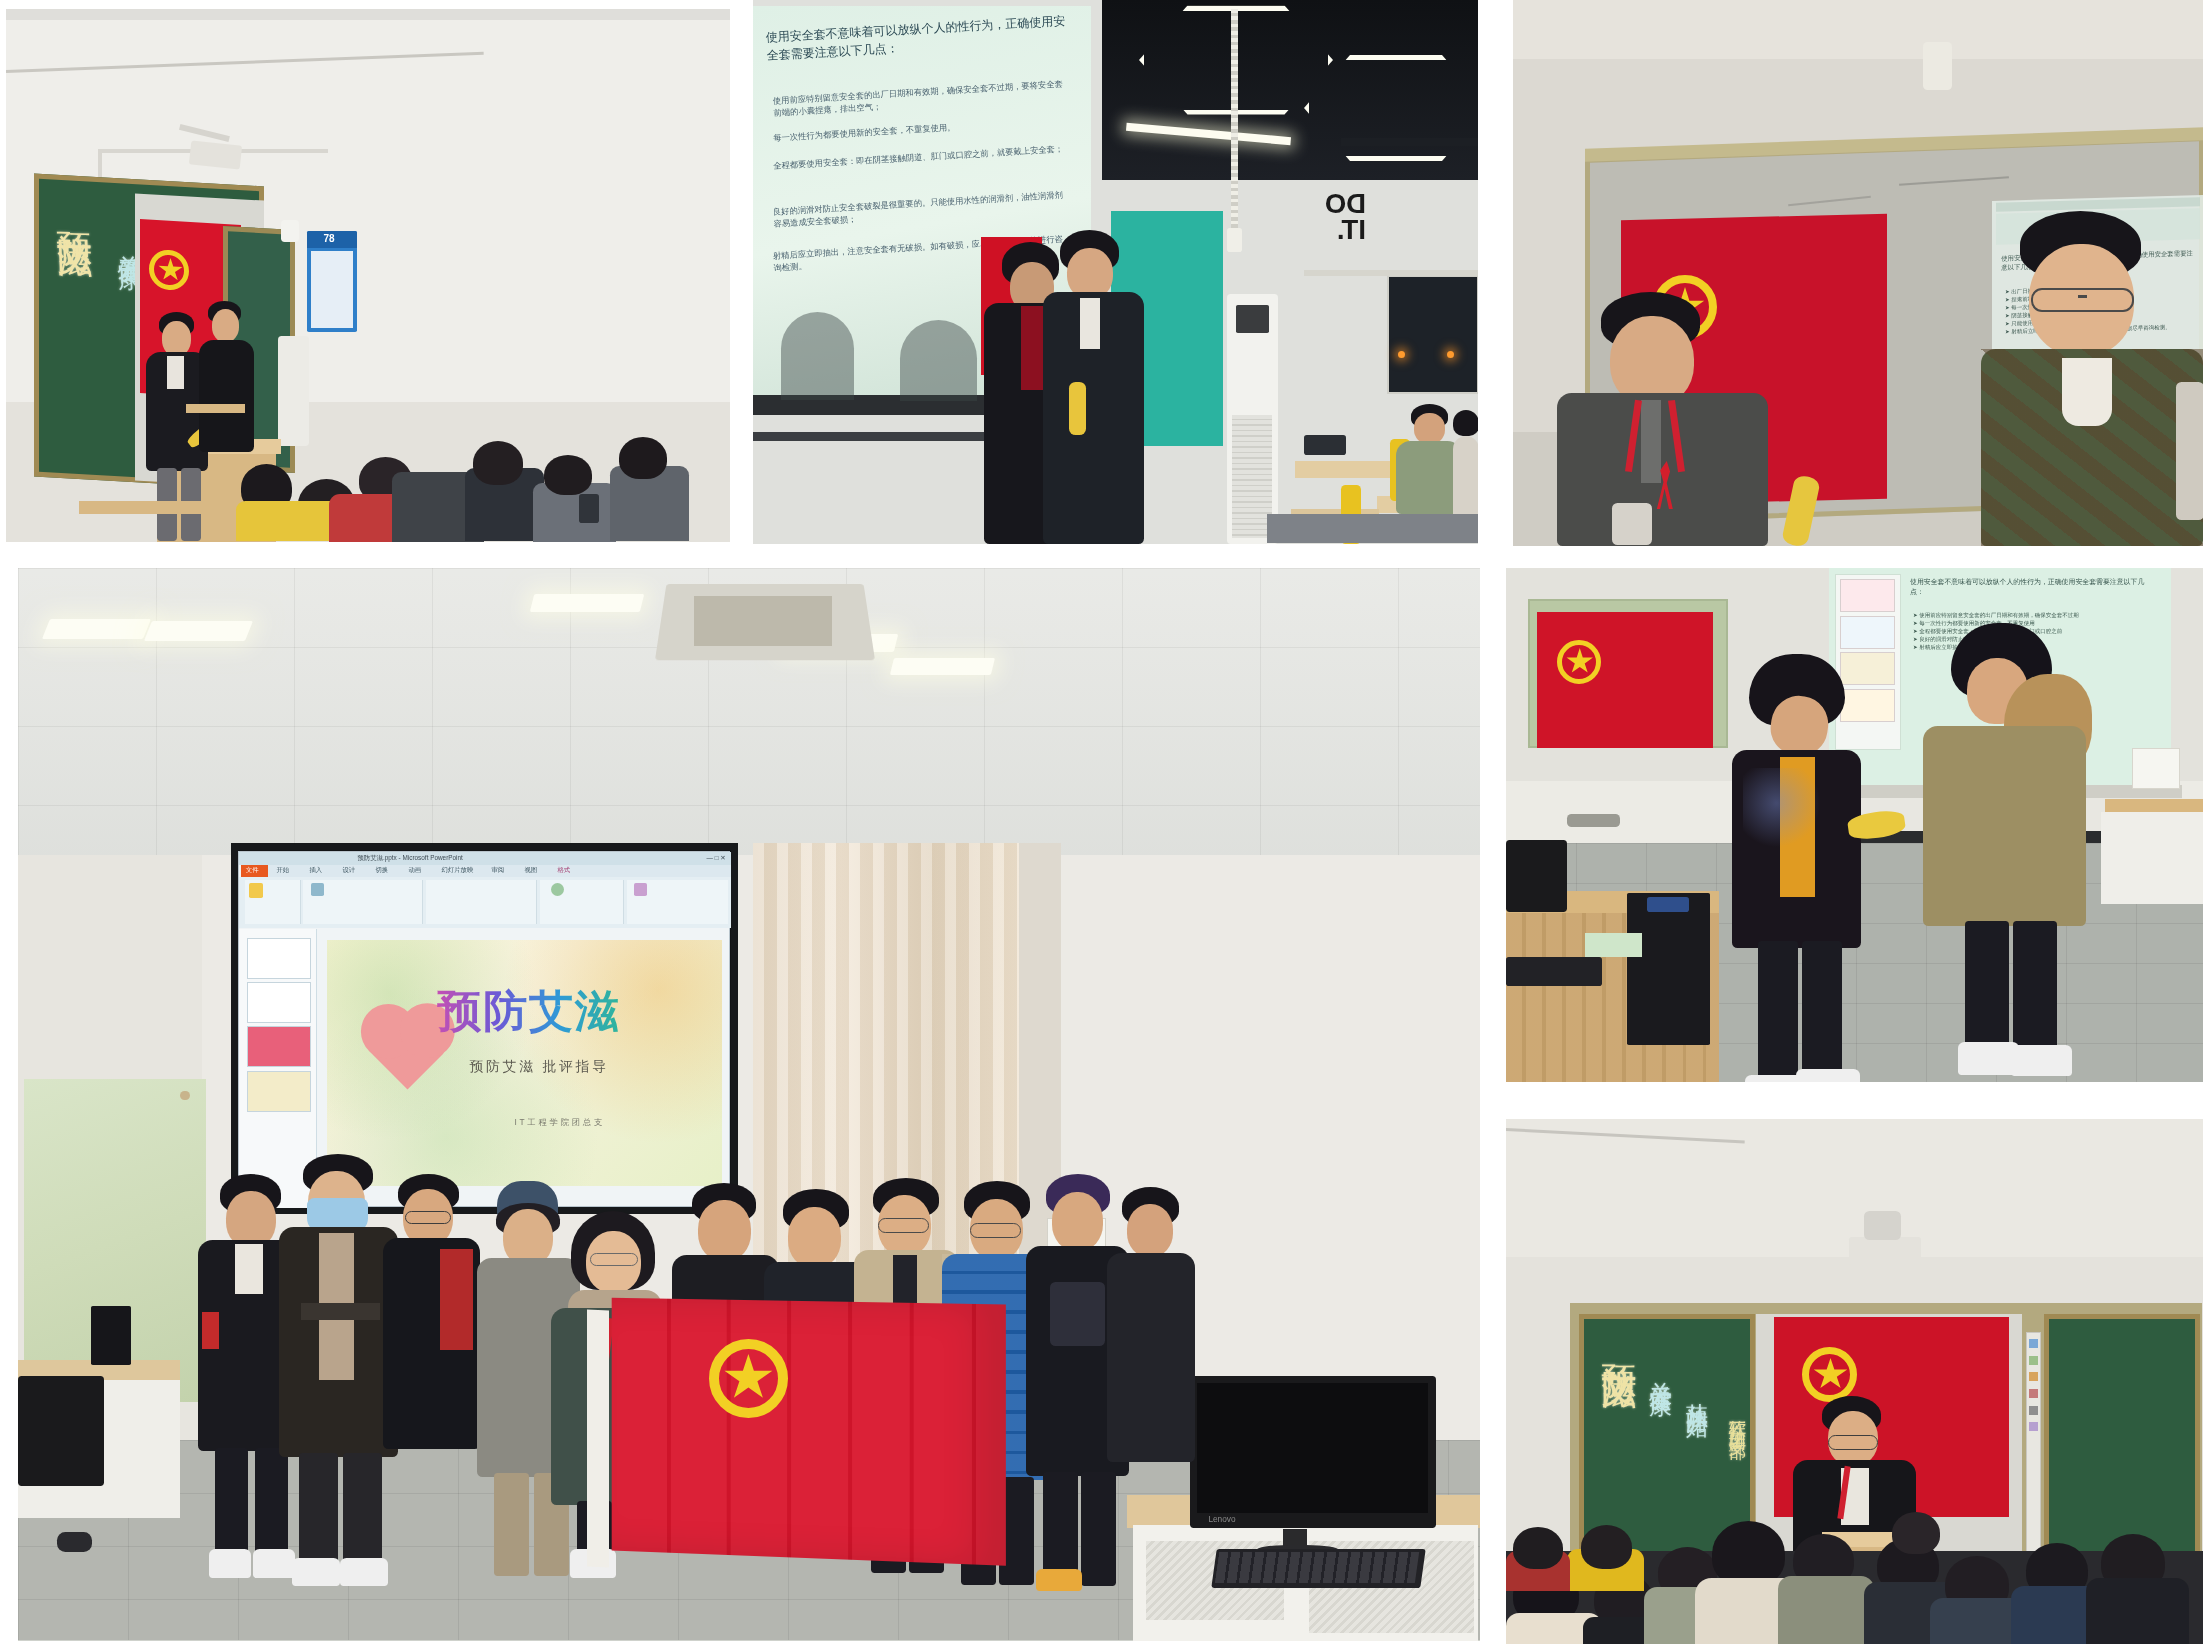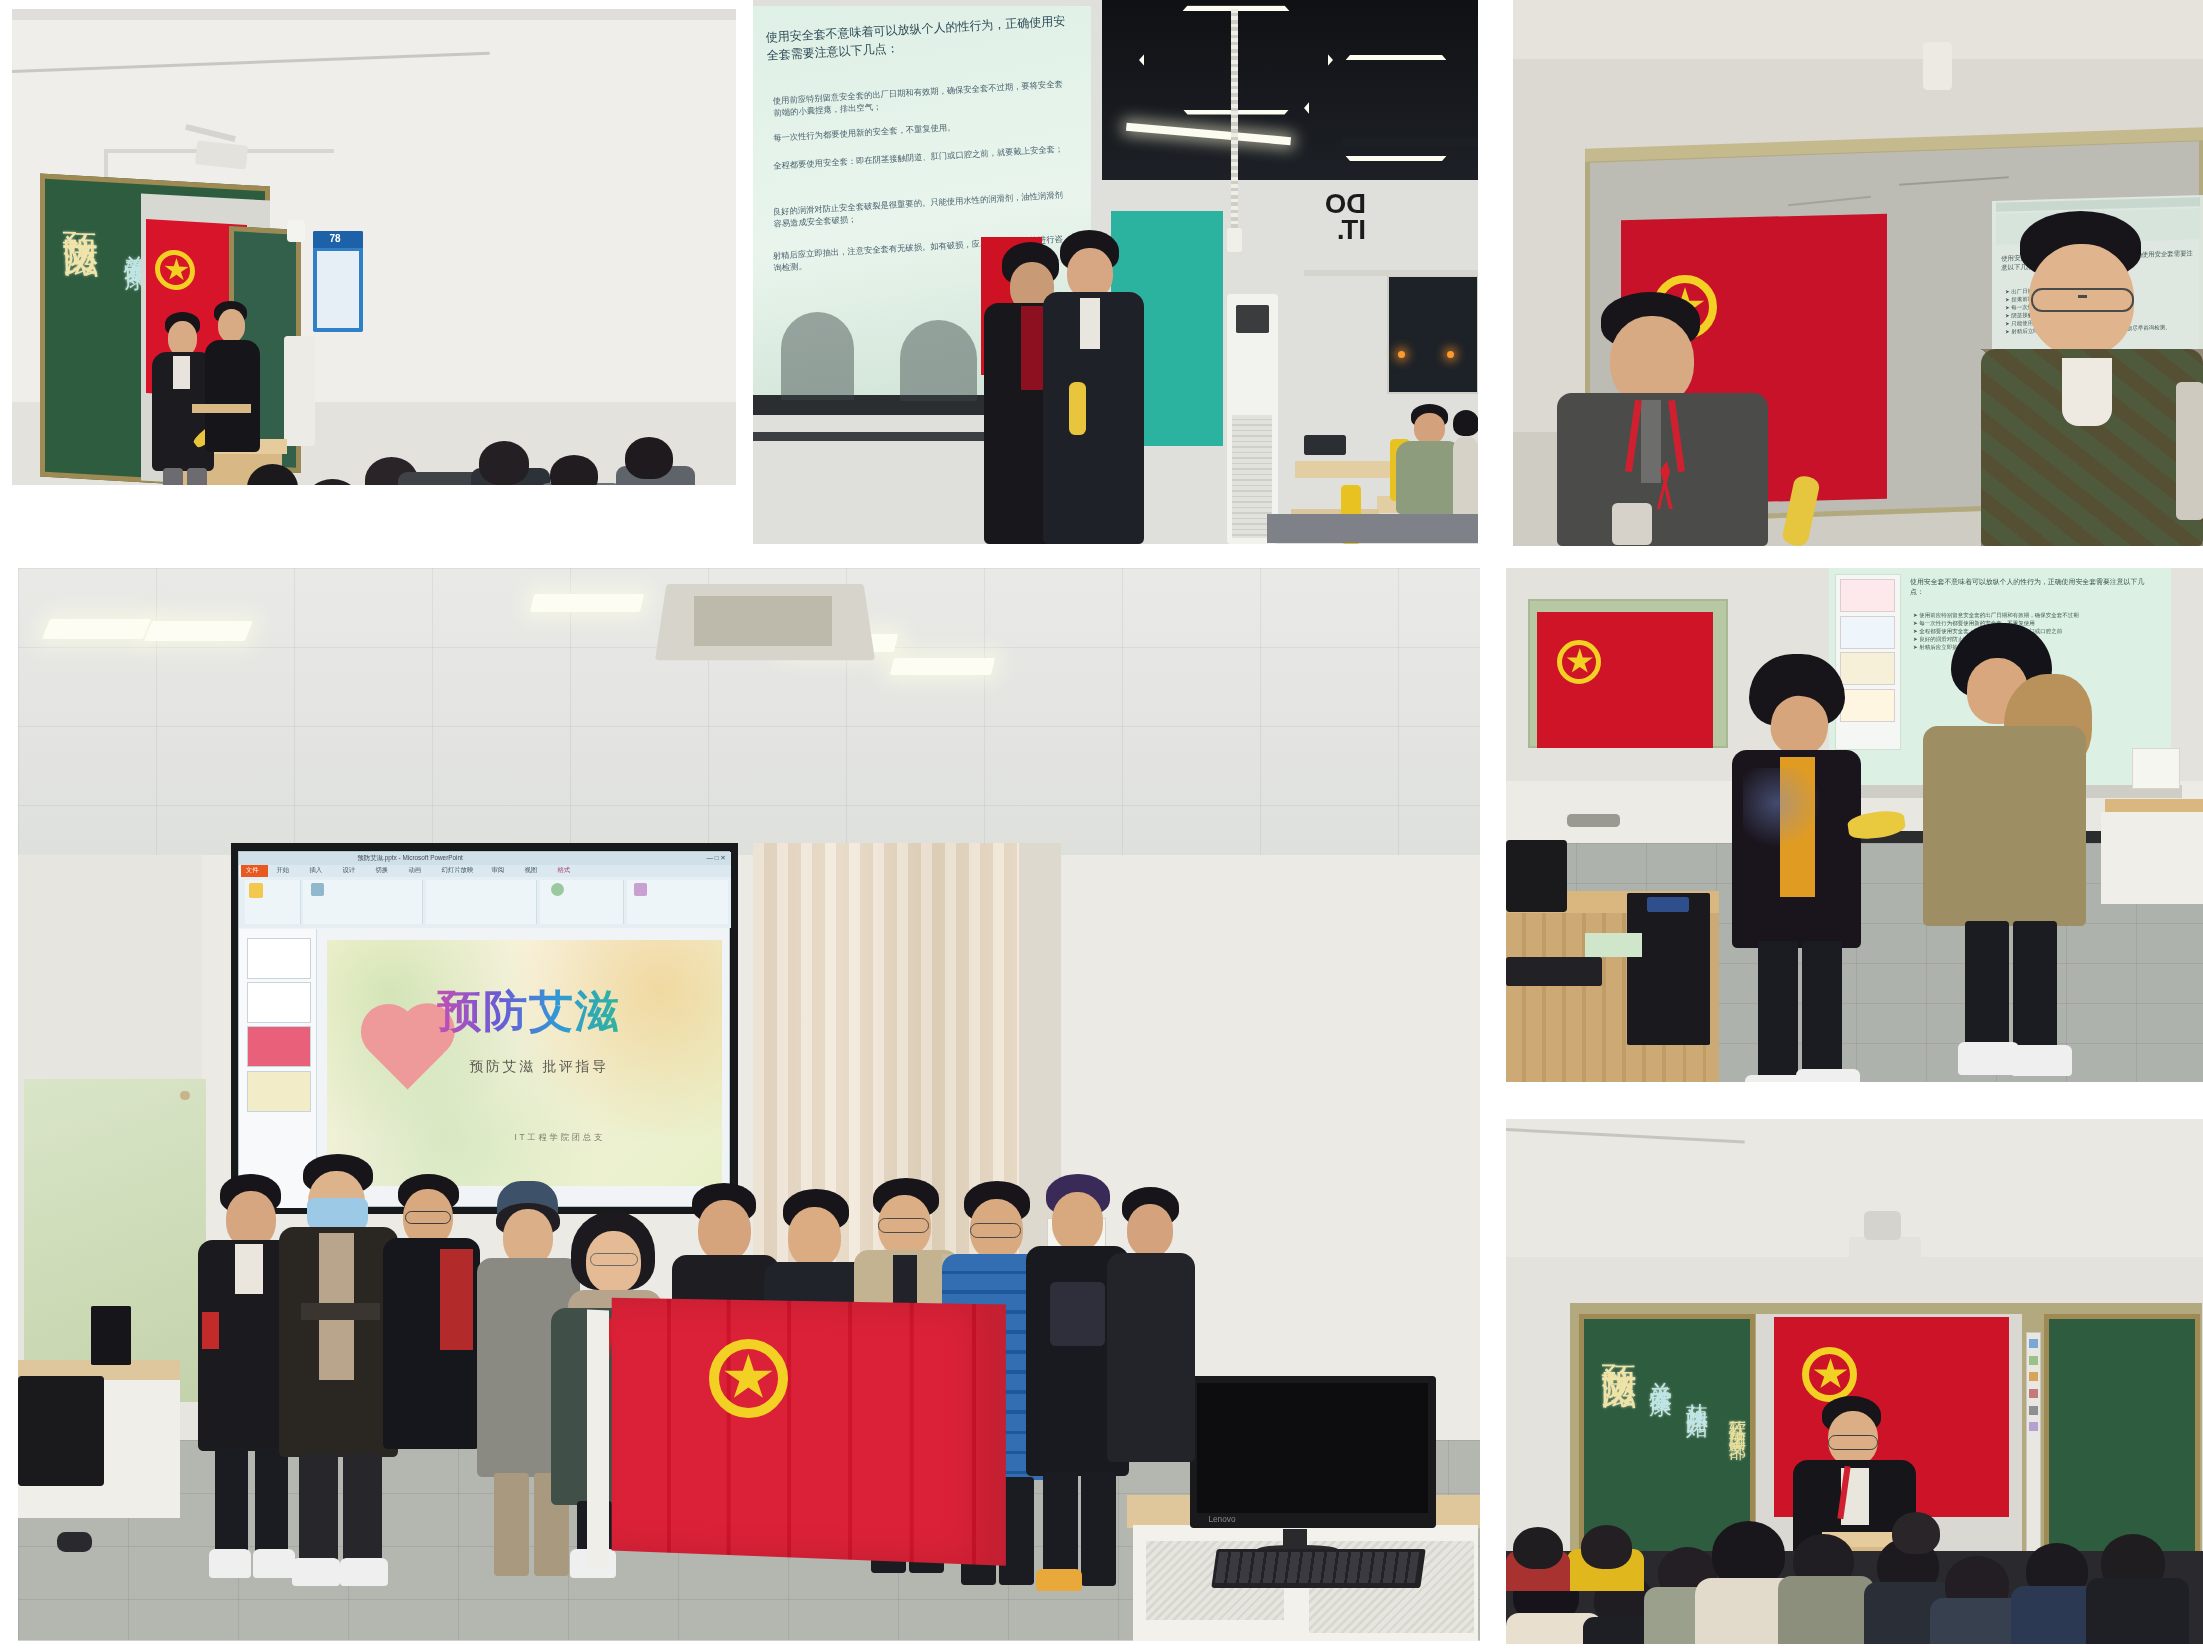--- a/index.html
+++ b/index.html
@@ -62,21 +62,21 @@
   .speaker{position:absolute;background:#16161a;border-radius:1.8px;}
   .podium{position:absolute;background:#d8b884;}
   .laptop{position:absolute;background:#d8d8d2;border-radius:1.8px;}
   .crowd-head{position:absolute;border-radius:50% 50% 42% 42%;}
 </style>
 </head>
 <body>
 
 <div class="collage">
 
-  <div class="photo" style="left:12px;top:9.2px;width:724px;height:476px;">
+  <div class="photo" style="left:6px;top:9.2px;width:724px;height:533px;">
     <div class="ph-inner">
 
       <div class="wall" style="left:0;top:0;width:724px;height:533px;background:#efeeea;"></div>
       <div class="wall" style="left:0;top:393px;width:724px;height:140px;background:#e4e2dc;"></div>
       <div class="wall" style="left:0;top:0;width:724px;height:11px;background:#dfdeda;"></div>
 
       <div style="position:absolute;left:0;top:61px;width:478px;height:2.8px;background:#c9c7c1;transform:rotate(-2.2deg);transform-origin:left;"></div>
       <div style="position:absolute;left:92px;top:140px;width:230px;height:3.7px;background:#d8d6d0;"></div>
       <div style="position:absolute;left:92px;top:140px;width:3.7px;height:33px;background:#d8d6d0;"></div>
 
@@ -335,21 +335,21 @@
         <div style="position:absolute;left:7.3px;top:86px;width:62px;height:39px;background:#fff;border:0.9px solid #c6d5dd;"></div>
         <div style="position:absolute;left:7.3px;top:130px;width:62px;height:39px;background:#fff;border:0.9px solid #c6d5dd;"></div>
         <div style="position:absolute;left:7.3px;top:174px;width:62px;height:39px;background:#e8607a;border:0.9px solid #c6d5dd;"></div>
         <div style="position:absolute;left:7.3px;top:219px;width:62px;height:39px;background:#f3ecc9;border:0.9px solid #c6d5dd;"></div>
 
         <div class="ppt-slide" style="left:88px;top:88px;width:395px;height:246px;"></div>
         <div style="position:absolute;left:88px;top:88px;width:395px;height:246px;background:radial-gradient(circle at 16% 22%,rgba(140,200,120,.35),transparent 38%),radial-gradient(circle at 84% 20%,rgba(240,170,60,.35),transparent 40%),radial-gradient(circle at 30% 80%,rgba(150,210,140,.3),transparent 45%);"></div>
         <div class="heart" style="left:141px;top:171px;width:55px;height:55px;"></div>
         <div class="ppt-title" style="left:198px;top:130px;font-size:44px;">预防艾滋</div>
         <div class="ppt-sub" style="left:230px;top:206px;font-size:13.8px;color:#5c5a50;">预防艾滋  批评指导</div>
-        <div class="ppt-sub" style="left:275px;top:280px;font-size:8.3px;color:#7a7a6e;">IT工程学院团总支</div>
+        <div class="ppt-sub" style="left:275px;top:265px;font-size:8.3px;color:#7a7a6e;">IT工程学院团总支</div>
       </div>
 
       <div class="curtain" style="left:735px;top:275px;width:266px;height:507px;"></div>
       <div style="position:absolute;left:735px;top:275px;width:266px;height:507px;background:repeating-linear-gradient(90deg,rgba(255,255,255,.25) 0 11px,rgba(190,170,140,.18) 11px 24px);"></div>
       <div style="position:absolute;left:1001px;top:275px;width:42px;height:507px;background:#ded9cf;"></div>
 
       <div style="position:absolute;left:1029px;top:650px;width:57px;height:46px;background:#f5f5f0;border:0.9px solid #d4d2c9;"></div>
 
       <div class="floor" style="left:0;top:872px;width:1462px;height:200px;background:#b4b6b0;"></div>
       <div class="tile-grid" style="left:0;top:872px;width:1462px;height:200px;background-size:110px 53px;"></div>

